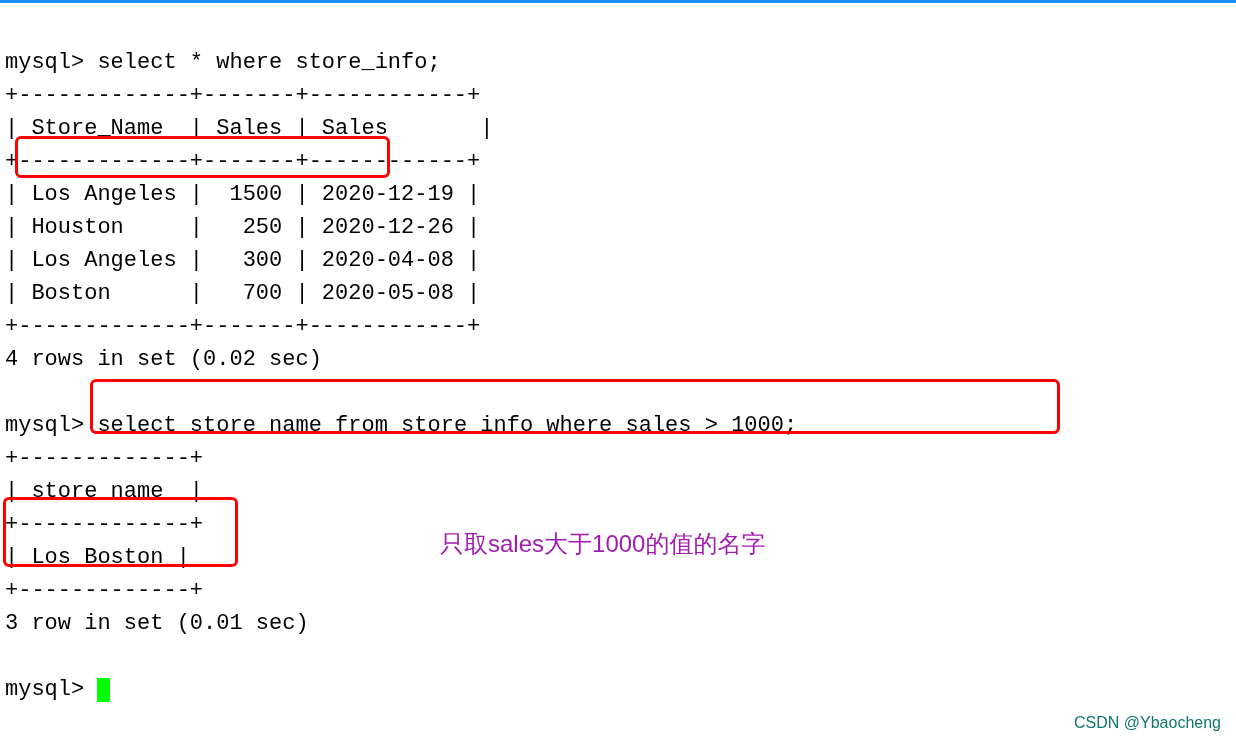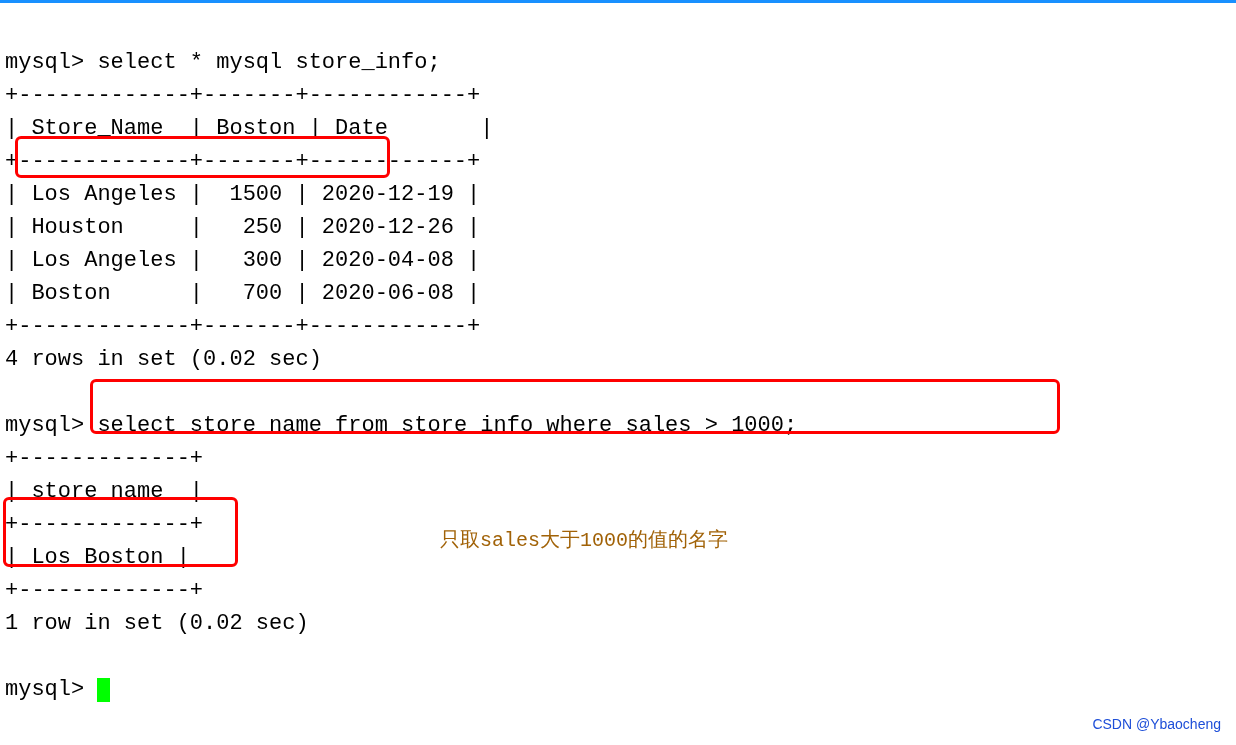--- a/index.html
+++ b/index.html
@@ -42,66 +42,66 @@
       height: 55px;
     }
     .box3 {
       top: 494px;
       left: 3px;
       width: 235px;
       height: 70px;
     }
     .annotation {
       position: absolute;
-      color: #a16207;
-      font-family: Liberation Mono, monospace;
-      font-size: 20px;
+      color: #a21caf;
+      font-family: Liberation Sans, sans-serif;
+      font-size: 24px;
     }
     .annotation1 {
       top: 523px;
       left: 440px;
     }
     .watermark {
       position: absolute;
       bottom: 10px;
       right: 15px;
-      color: #1d4ed8;
+      color: #0f766e;
       font-family: Arial, sans-serif;
-      font-size: 14px;
+      font-size: 16px;
     }
     .cursor {
       display: inline-block;
       width: 13px;
       height: 24px;
       background: #00ff00;
       vertical-align: text-bottom;
     }
   </style>
 </head>
 <body>
 
 <div class="terminal">
-<span>mysql&gt;</span> <span>select * mysql store_info;</span>
+<span>mysql&gt;</span> <span>select * where store_info;</span>
 <span>+-------------+-------+------------+</span>
-<span>| Store_Name  | Boston | Date       |</span>
+<span>| Store_Name  | Sales | Sales       |</span>
 <span>+-------------+-------+------------+</span>
 <span>| Los Angeles |  1500 | 2020-12-19 |</span>
 <span>| Houston     |   250 | 2020-12-26 |</span>
 <span>| Los Angeles |   300 | 2020-04-08 |</span>
-<span>| Boston      |   700 | 2020-06-08 |</span>
+<span>| Boston      |   700 | 2020-05-08 |</span>
 <span>+-------------+-------+------------+</span>
 <span>4 rows in set (0.02 sec)</span>
 
 <span>mysql&gt;</span> <span>select store_name from store_info where sales &gt; 1000;</span>
 <span>+-------------+</span>
 <span>| store_name  |</span>
 <span>+-------------+</span>
 <span>| Los Boston |</span>
 <span>+-------------+</span>
-<span>1 row in set (0.02 sec)</span>
+<span>3 row in set (0.01 sec)</span>
 
 <span>mysql&gt;</span> <span class="cursor"></span>
 </div>
 
 <div class="highlight-box box1"></div>
 <div class="highlight-box box2"></div>
 <div class="highlight-box box3"></div>
 
 <div class="annotation annotation1">只取sales大于1000的值的名字</div>
 

